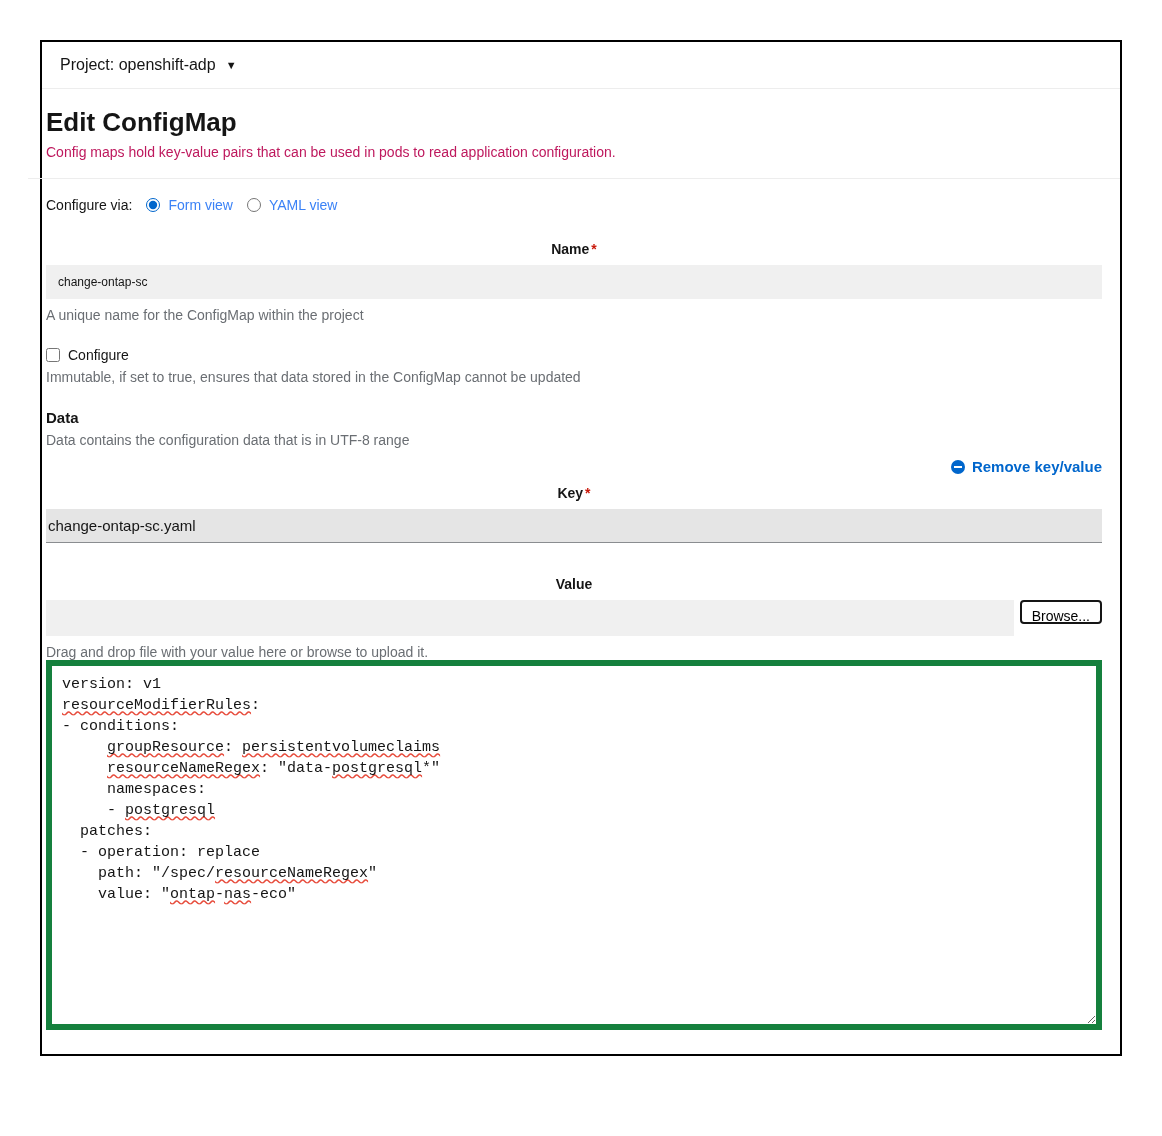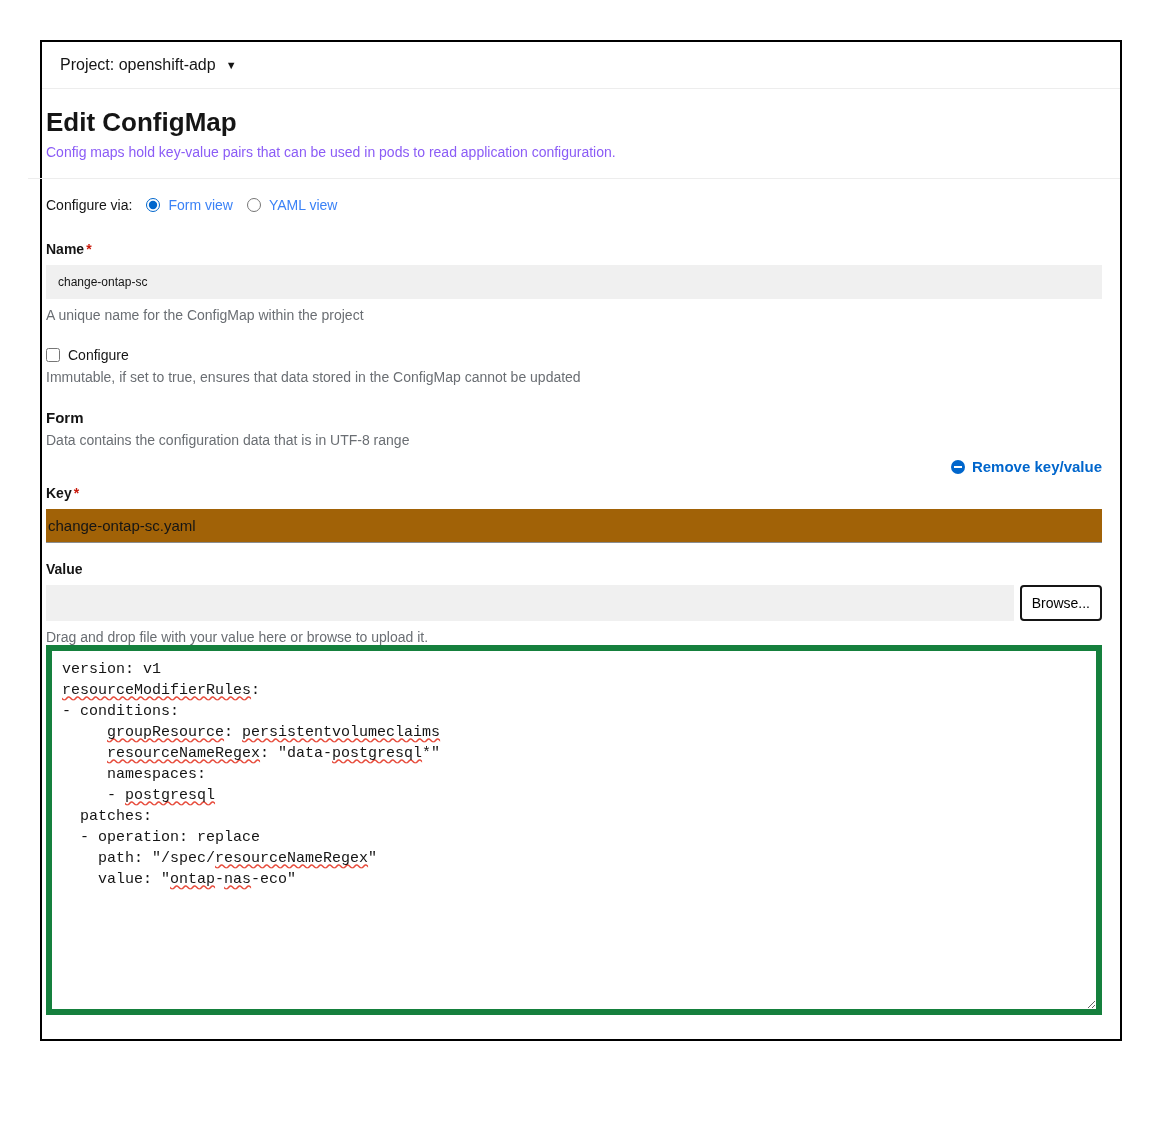--- a/index.html
+++ b/index.html
@@ -3,42 +3,42 @@
 <meta charset="utf-8">
 <style>
   * { box-sizing: border-box; margin: 0; padding: 0; }
   body { font-family: Arial, Helvetica, sans-serif; background: #fff; color: #151515; padding: 40px; }
   .frame { border: 2px solid #000; width: 1082px; background: #fff; }
   .project-bar { padding: 14px 18px; border-bottom: 1px solid #ededed; }
   .project-label { font-size: 16px; display: inline-flex; align-items: center; cursor: pointer; }
   .caret { margin-left: 10px; font-size: 11px; }
   .content { padding: 18px 18px 18px 4px; }
   .page-title { font-size: 26px; font-weight: 600; margin-bottom: 6px; }
-  .page-desc { font-size: 14px; color: #8b5cf6; margin-bottom: 18px; }
+  .page-desc { font-size: 14px; color: #be185d; margin-bottom: 18px; }
   .divider { border-top: 1px solid #ededed; margin: 0 -18px 14px -18px; }
   .configure-row { display: flex; align-items: center; gap: 14px; font-size: 14px; margin-bottom: 28px; padding-top: 4px; }
   .configure-label { font-weight: 400; }
   .radio-label { display: inline-flex; align-items: center; gap: 8px; cursor: pointer; }
   input[type=radio] { width: 14px; height: 14px; accent-color: #06c; cursor: pointer; }
   .radio-text { color: #3b82f6; }
-  .field-label { font-size: 14px; font-weight: 600; margin-bottom: 8px; display: block; }
+  .field-label { font-size: 14px; font-weight: 600; margin-bottom: 8px; display: block; text-align: center; }
   .req { color: #c9190b; margin-left: 2px; }
   .text-input { width: 100%; background: #f0f0f0; border: none; border-radius: 0; padding: 10px 12px; font-size: 12px; color: #151515; }
   .helper { font-size: 14px; color: #6a6e73; margin-top: 8px; }
   .section { margin-bottom: 24px; }
   .checkbox-row { display: flex; align-items: center; gap: 8px; font-size: 14px; margin-bottom: 6px; }
   input[type=checkbox] { width: 14px; height: 14px; cursor: pointer; }
   .section-head { font-size: 15px; font-weight: 600; margin-bottom: 6px; }
   .remove-row { display: flex; justify-content: flex-end; margin-top: 10px; }
   .remove-link { color: #06c; font-size: 15px; display: inline-flex; align-items: center; gap: 6px; cursor: pointer; text-decoration: none; font-weight: bold; }
   .remove-icon { width: 16px; height: 16px; }
-  .key-input { width: 100%; background: #a16207; border: none; border-bottom: 1px solid #8a8d90; padding: 8px 2px; font-size: 15px; color: #151515; }
+  .key-input { width: 100%; background: #e5e5e5; border: none; border-bottom: 1px solid #8a8d90; padding: 8px 2px; font-size: 15px; color: #151515; }
   .value-row { display: flex; align-items: stretch; margin-top: 6px; }
   .value-drop { flex: 1; background: #f0f0f0; height: 36px; }
-  .browse-btn { background: #fff; border: 2px solid #151515; border-radius: 4px; padding: 6px 10px; font-size: 14px; margin-left: 6px; cursor: pointer; height: 36px; }
+  .browse-btn { background: #fff; border: 2px solid #151515; border-radius: 4px; padding: 6px 10px; font-size: 14px; margin-left: 6px; cursor: pointer; height: 24px; }
   .drop-helper { font-size: 14px; color: #6a6e73; margin-top: 8px; }
   .code-area { width: 100%; min-height: 370px; border: 6px solid #15803d; padding: 8px 10px; font-family: "Courier New", monospace; font-size: 15px; line-height: 1.4; resize: both; overflow: auto; white-space: pre; background: #fff; color: #151515; }
   .spell { text-decoration: underline wavy #e74c3c; text-decoration-skip-ink: none; }
 </style>
 </head>
 <body>
 
 <div class="frame">
 
   <div class="project-bar">
@@ -77,34 +77,34 @@
 
     <div class="section">
       <div class="checkbox-row">
         <input type="checkbox" style="">
         <span>Configure</span>
       </div>
       <div class="helper" style="margin-top:4px;">Immutable, if set to true, ensures that data stored in the ConfigMap cannot be updated</div>
     </div>
 
     <div class="section" style="margin-bottom:10px;">
-      <div class="section-head">Form</div>
+      <div class="section-head">Data</div>
       <div class="helper" style="margin-top:4px;">Data contains the configuration data that is in UTF-8 range</div>
       <div class="remove-row">
         <a class="remove-link">
           <svg class="remove-icon" viewBox="0 0 16 16">
             <circle cx="8" cy="8" r="7" fill="#06c"></circle>
             <rect x="4" y="7" width="8" height="2" fill="#fff"></rect>
           </svg>
           <span>Remove key/value</span>
         </a>
       </div>
     </div>
 
-    <div class="section" style="margin-bottom:18px;">
+    <div class="section" style="margin-bottom:33px;">
       <label class="field-label">
         <span>Key</span><span class="req">*</span>
       </label>
       <input class="key-input" type="text" value="change-ontap-sc.yaml" style="">
     </div>
 
     <div class="section" style="margin-bottom:6px;">
       <label class="field-label">Value</label>
       <div class="value-row">
         <div class="value-drop"></div>

